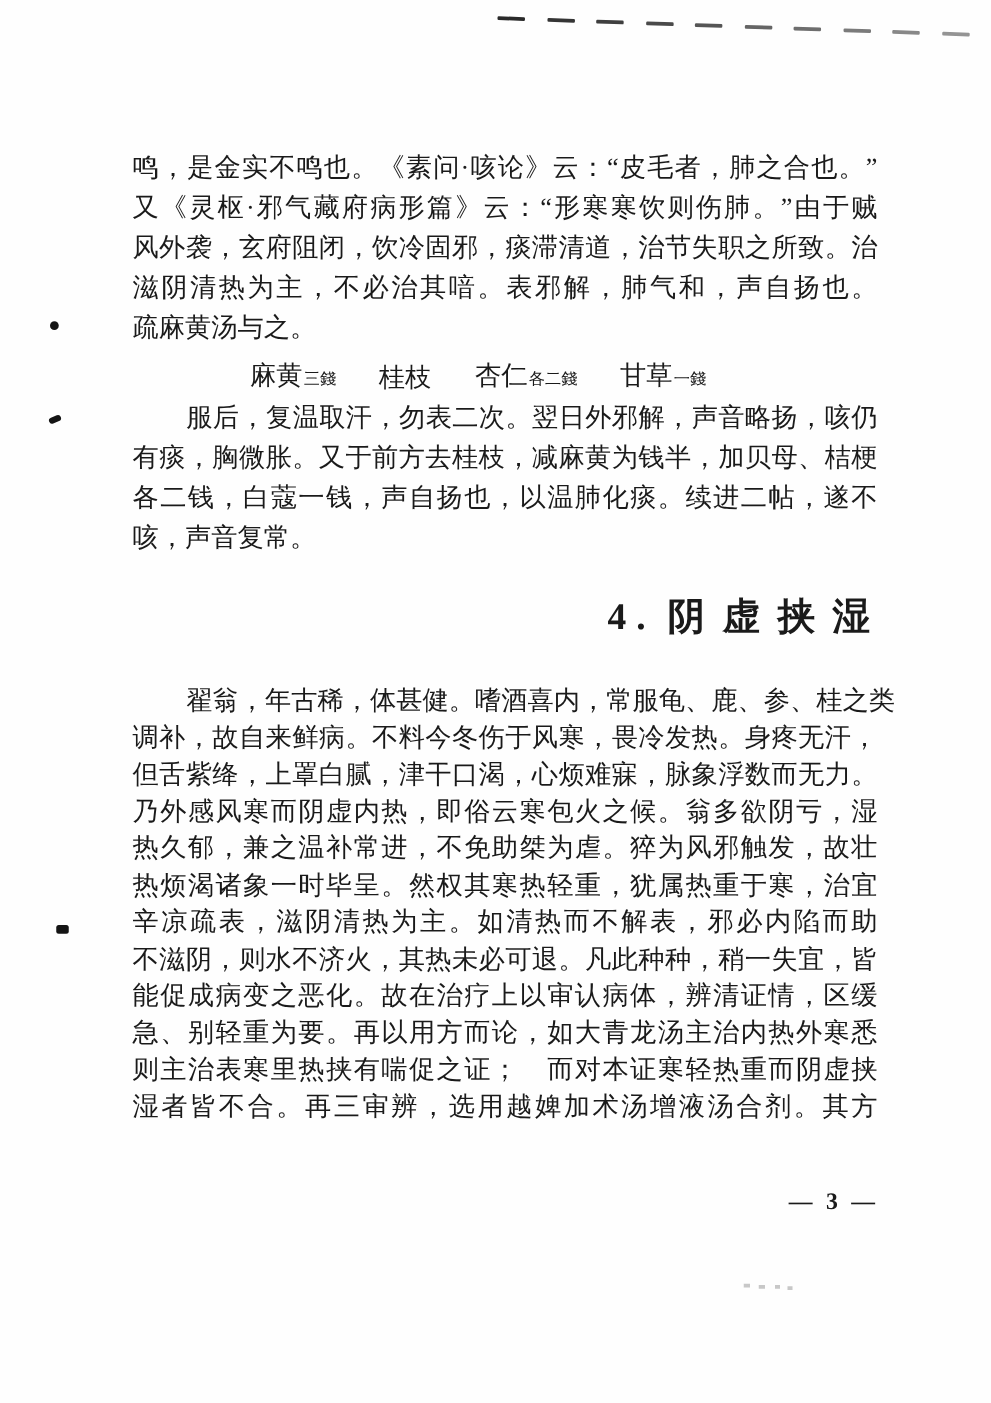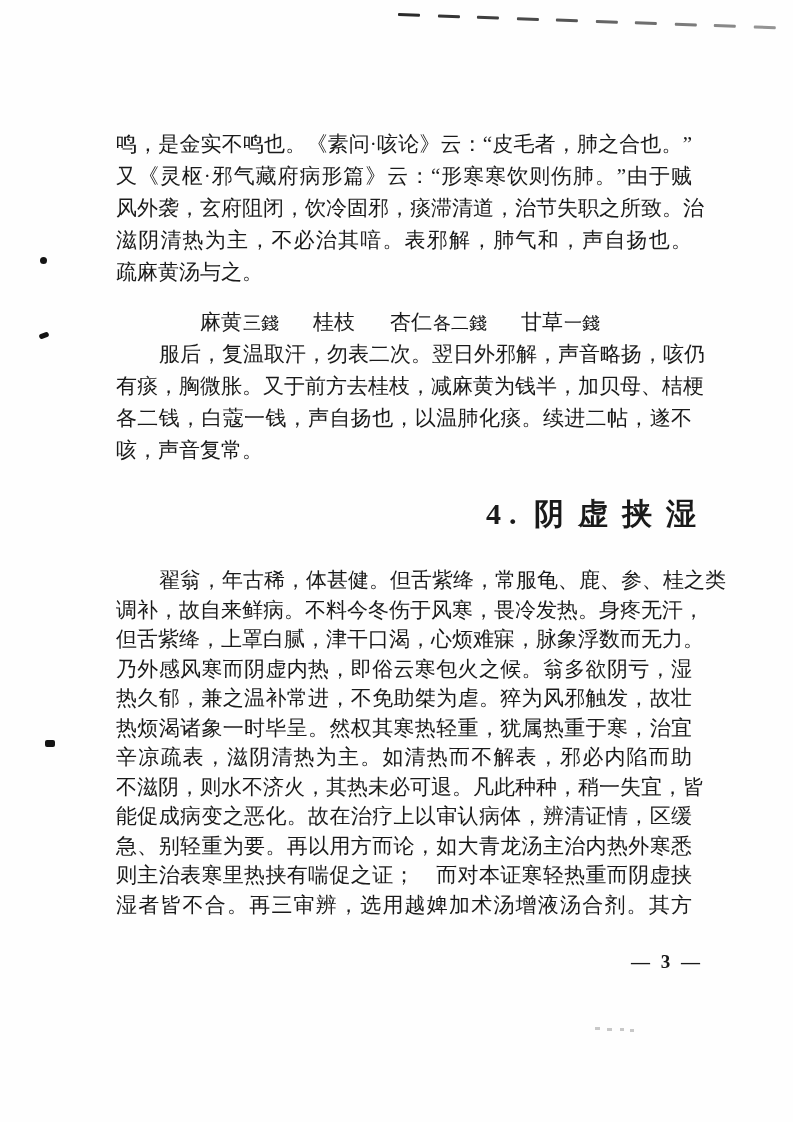--- a/index.html
+++ b/index.html
@@ -52,32 +52,32 @@
   .line.indent{padding-left:43px;}
   .p3 .line{height:29.5px;line-height:29.5px;}
 
   
   .rx{
     display:flex;align-items:center;gap:34px;
     padding-left:102px;height:32px;
   }
   .rx-item{display:flex;align-items:baseline;}
   .herb{font-size:21px;line-height:32px;}
-  .dose{font-size:18px;line-height:32px;padding-left:1px;}
+  .dose{font-size:13px;line-height:32px;padding-left:1px;font-family:Liberation Mono, monospace;}
 
   .heading{
     margin:26px 0 0 0;padding:0;
     height:44px;line-height:44px;
     text-align:right;
     font-size:30px;font-weight:bold;
   }
   .heading .h-num{letter-spacing:8px;}
   .heading .h-title{letter-spacing:14px;margin-left:2px;}
 
-  .para{margin:18px;}
+  .para{margin:8px;}
   .para.p2{margin-top:0;}
   .para.p3{margin-top:30px;}
 
   .folio{
     position:absolute;top:951px;right:90px;
     font-size:19px;letter-spacing:3px;font-weight:bold;
   }
 </style>
 </head>
 <body>
@@ -136,21 +136,21 @@
       <div class="line">各二钱，白蔻一钱，声自扬也，以温肺化痰。续进二帖，遂不</div>
       <div class="line noj">咳，声音复常。</div>
     </div>
 
     <h2 class="heading">
       <span class="h-num">4.</span>
       <span class="h-title">阴虚挟湿</span>
     </h2>
 
     <div class="para p3">
-      <div class="line indent">翟翁，年古稀，体甚健。但舌紫绛，常服龟、鹿、参、桂之类</div>
+      <div class="line indent">翟翁，年古稀，体甚健。嗜酒喜内，常服龟、鹿、参、桂之类</div>
       <div class="line">调补，故自来鲜病。不料今冬伤于风寒，畏冷发热。身疼无汗，</div>
       <div class="line">但舌紫绛，上罩白腻，津干口渴，心烦难寐，脉象浮数而无力。</div>
       <div class="line">乃外感风寒而阴虚内热，即俗云寒包火之候。翁多欲阴亏，湿</div>
       <div class="line">热久郁，兼之温补常进，不免助桀为虐。猝为风邪触发，故壮</div>
       <div class="line">热烦渴诸象一时毕呈。然权其寒热轻重，犹属热重于寒，治宜</div>
       <div class="line">辛凉疏表，滋阴清热为主。如清热而不解表，邪必内陷而助</div>
       <div class="line">不滋阴，则水不济火，其热未必可退。凡此种种，稍一失宜，皆</div>
       <div class="line">能促成病变之恶化。故在治疗上以审认病体，辨清证情，区缓</div>
       <div class="line">急、别轻重为要。再以用方而论，如大青龙汤主治内热外寒悉</div>
       <div class="line">则主治表寒里热挟有喘促之证；　而对本证寒轻热重而阴虚挟</div>

